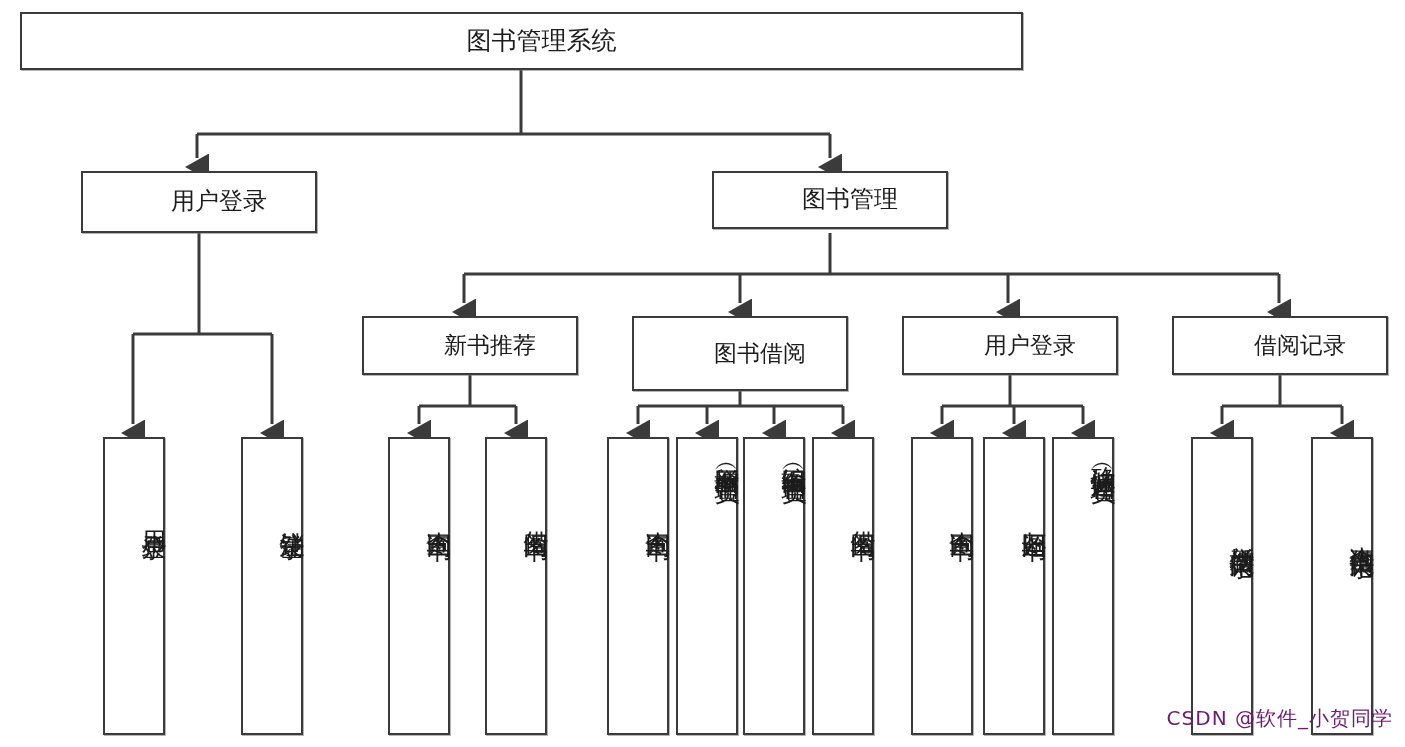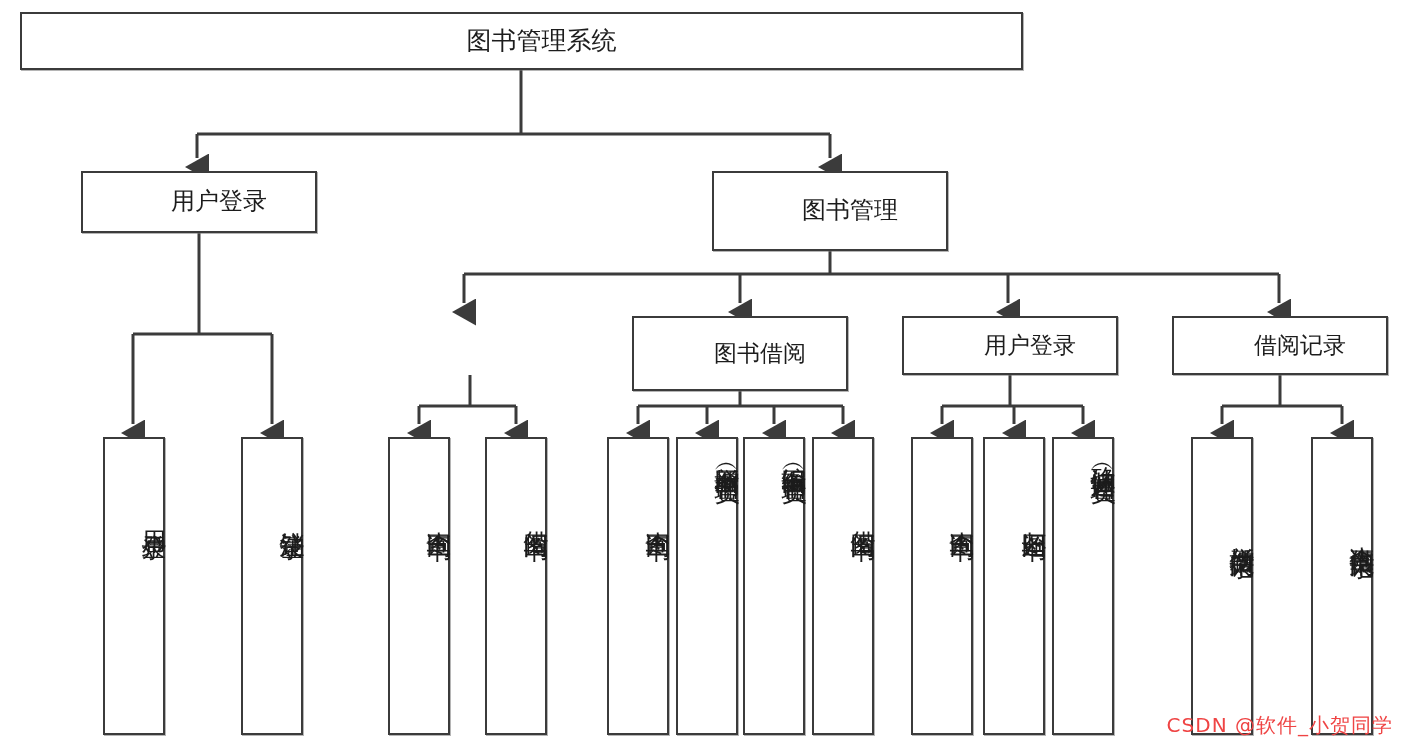--- a/index.html
+++ b/index.html
@@ -56,23 +56,23 @@
     letter-spacing: 2px;
     line-height: 1.0;
     white-space: nowrap;
     margin-top: 6px;
   }
   .node.leaf.mid .label { margin-top: 70px; }
   .node.leaf.midlow .label { margin-top: 85px; }
   #watermark {
     position: absolute;
     right: 12px;
-    bottom: 8px;
+    bottom: 15px;
     font-size: 20px;
-    color: #ef4444;
+    color: #701a75;
     letter-spacing: 1px;
     white-space: nowrap;
     user-select: none;
   }
 </style>
 </head>
 <body>
 
 <div id="canvas">
 
@@ -126,24 +126,27 @@
     </g>
   </svg>
 
   <div class="node root" style="left:20px; top:12px; width:1003px; height:58px;">
     <span class="label">图书管理系统</span>
   </div>
 
   <div class="node lvl2" style="left:81px; top:171px; width:236px; height:62px;">
     <span class="label">用户登录</span>
   </div>
-  <div class="node lvl2" style="left:712px; top:171px; width:236px; height:80px;">
+  <div class="node lvl2" style="left:712px; top:171px; width:236px; height:58px;">
     <span class="label">图书管理</span>
   </div>
 
+  <div class="node lvl3" style="left:362px; top:316px; width:216px; height:59px;">
+    <span class="label">新书推荐</span>
+  </div>
   <div class="node lvl3" style="left:632px; top:316px; width:216px; height:75px;">
     <span class="label">图书借阅</span>
   </div>
   <div class="node lvl3" style="left:902px; top:316px; width:216px; height:59px;">
     <span class="label">用户登录</span>
   </div>
   <div class="node lvl3" style="left:1172px; top:316px; width:216px; height:59px;">
     <span class="label">借阅记录</span>
   </div>
 

